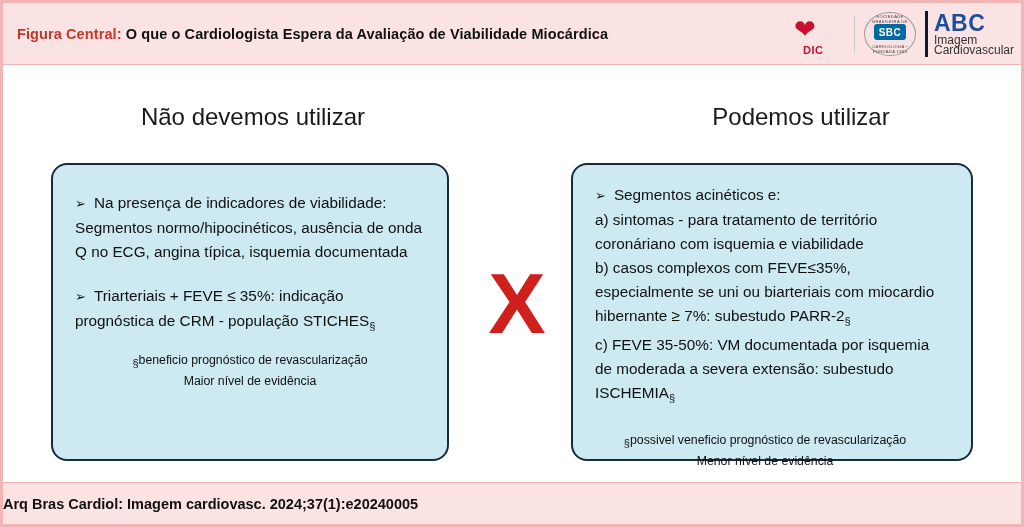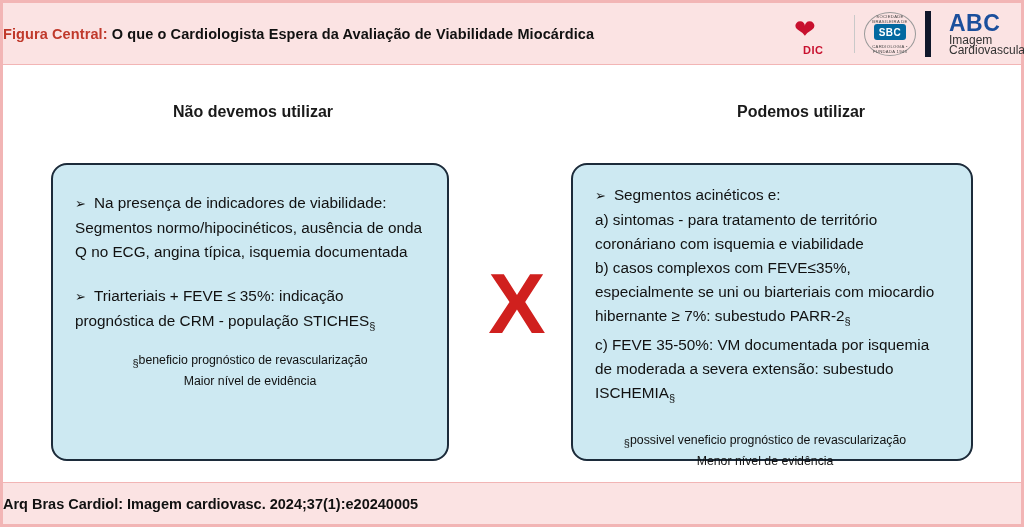--- a/index.html
+++ b/index.html
@@ -23,20 +23,21 @@
     position: absolute;
     left: 0; top: 0;
     width: 1018px;
     height: 62px;
     background: #fbe3e3;
     border-bottom: 1px solid #f2b5b5;
     display: flex;
     align-items: center;
   }
   .header-title {
+    padding-left: 14px;
     font-size: 14.5px;
     color: #1a1a1a;
     font-weight: bold;
     letter-spacing: 0.1px;
     white-space: nowrap;
   }
   .header-title .label {
     color: #c0392b;
   }
   .header-title .rest {
@@ -109,40 +110,40 @@
     font-size: 4.2px;
     color: #444;
     letter-spacing: 0.3px;
   }
   .sbc-top { top: 3px; }
   .sbc-bottom { bottom: 3px; }
   .logo-abc {
     width: 86px;
     height: 46px;
     position: relative;
-    padding-left: 18px;
-    border-left: 6px solid #0f172a;
+    padding-left: 6px;
+    border-left: 3px solid #0f172a;
   }
   .abc-main {
     font-size: 23px;
     font-weight: bold;
     color: #1b4f9c;
     letter-spacing: 0.5px;
     line-height: 24px;
   }
   .abc-sub1, .abc-sub2 {
     font-size: 12px;
     color: #333333;
     line-height: 10px;
   }
   
   .col-title {
     position: absolute;
-    font-size: 16px;
-    font-weight: bold;
+    font-size: 24px;
+    font-weight: normal;
     color: #1a1a1a;
     text-align: center;
   }
   #title-left { left: 40px; top: 100px; width: 420px; }
   #title-right { left: 588px; top: 100px; width: 420px; }
 
   .panel {
     position: absolute;
     background: #cde9f2;
     border: 2px solid #1c2b3a;

